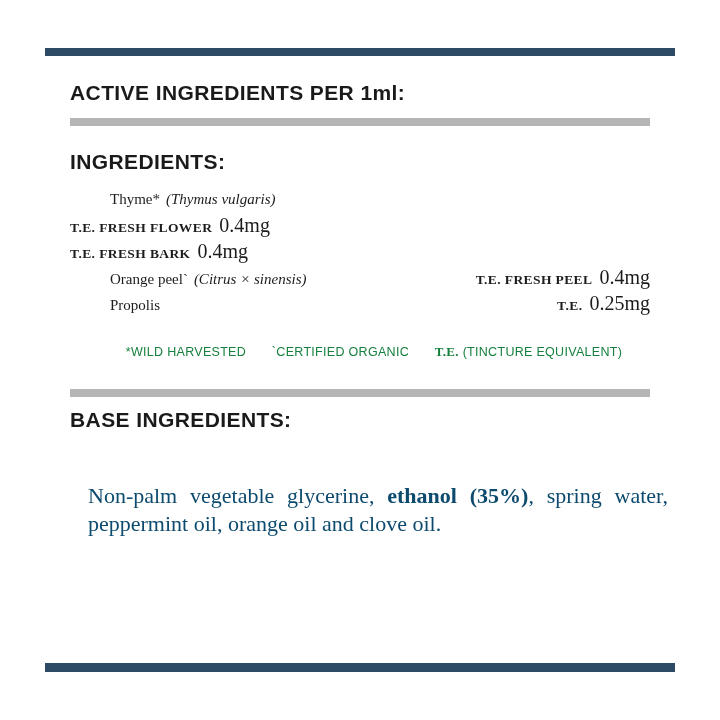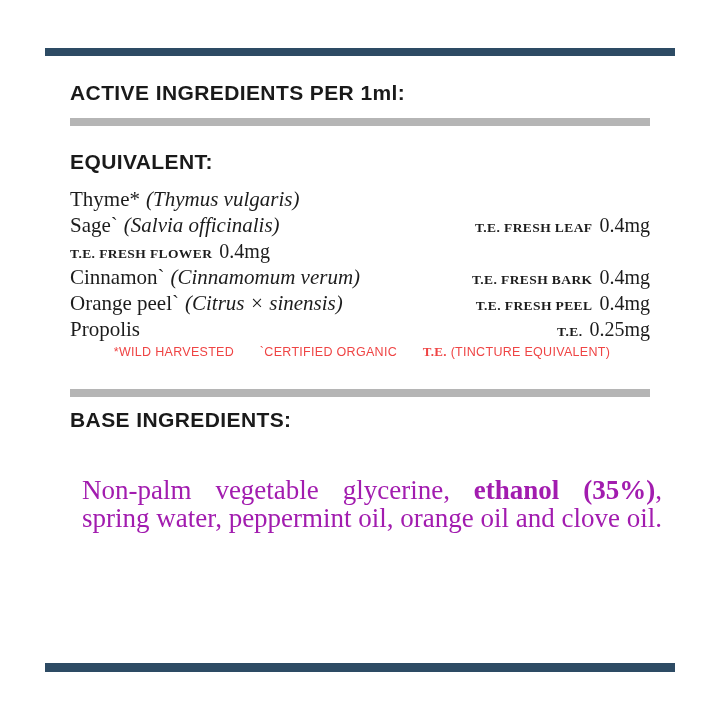--- a/index.html
+++ b/index.html
@@ -55,91 +55,87 @@
   }
   .row {
     display: flex;
     justify-content: space-between;
     align-items: baseline;
     height: 26px;
     line-height: 26px;
     white-space: nowrap;
   }
   .row .left {
-    font-size: 21px;
+    font-size: 15px;
+    margin-left: 40px;
   }
   .row .nm { font-style: normal; }
   .row .lat { font-style: italic; margin-left: 6px; }
   .row .right { }
   .row .te {
     font-weight: bold;
     font-size: 13.5px;
     letter-spacing: 0.4px;
   }
   .row .amt {
     font-size: 20px;
     margin-left: 7px;
   }
   .footnote {
     position: absolute;
     top: 344px;
-    left: 72px;
+    left: 84px;
     width: 580px;
     text-align: center;
     font-family: "Liberation Sans", sans-serif;
     font-size: 12.5px;
     letter-spacing: 0.3px;
-    color: #ef4444;
+    color: #15803d;
     white-space: nowrap;
   }
   .footnote .fn-item { margin: 0 11px; }
   .footnote .te-abbr {
     font-family: "Liberation Serif", serif;
     font-weight: bold;
     font-size: 13px;
   }
   .base-text {
     position: absolute;
     top: 464px;
     left: 70px;
     width: 580px;
-    margin: 12px;
-    font-size: 27px;
+    margin: 18px;
+    font-size: 22px;
     line-height: 28px;
     text-align: justify;
-    color: #a21caf;
+    color: #0c4a6e;
   }
   .base-text b { font-weight: bold; }
 </style>
 </head>
 <body>
 
 <div class="page">
 
   <div class="bar-blue top"></div>
 
   <h1 class="heading active">ACTIVE INGREDIENTS PER 1ml:</h1>
 
   <div class="divider d1"></div>
 
-  <h2 class="heading ingredients">EQUIVALENT:</h2>
+  <h2 class="heading ingredients">INGREDIENTS:</h2>
 
   <div class="rows">
     <div class="row">
       <span class="left"><span class="nm">Thyme*</span><span class="lat">(Thymus vulgaris)</span></span>
     </div>
     <div class="row">
-      <span class="left"><span class="nm">Sage`</span><span class="lat">(Salvia officinalis)</span></span>
-      <span class="right"><span class="te">T.E. FRESH LEAF</span><span class="amt">0.4mg</span></span>
-    </div>
-    <div class="row">
       <span class="right"><span class="te">T.E. FRESH FLOWER</span><span class="amt">0.4mg</span></span>
     </div>
     <div class="row">
-      <span class="left"><span class="nm">Cinnamon`</span><span class="lat">(Cinnamomum verum)</span></span>
       <span class="right"><span class="te">T.E. FRESH BARK</span><span class="amt">0.4mg</span></span>
     </div>
     <div class="row">
       <span class="left"><span class="nm">Orange peel`</span><span class="lat">(Citrus × sinensis)</span></span>
       <span class="right"><span class="te">T.E. FRESH PEEL</span><span class="amt">0.4mg</span></span>
     </div>
     <div class="row">
       <span class="left"><span class="nm">Propolis</span><span class="lat"></span></span>
       <span class="right"><span class="te">T.E.</span><span class="amt">0.25mg</span></span>
     </div>

